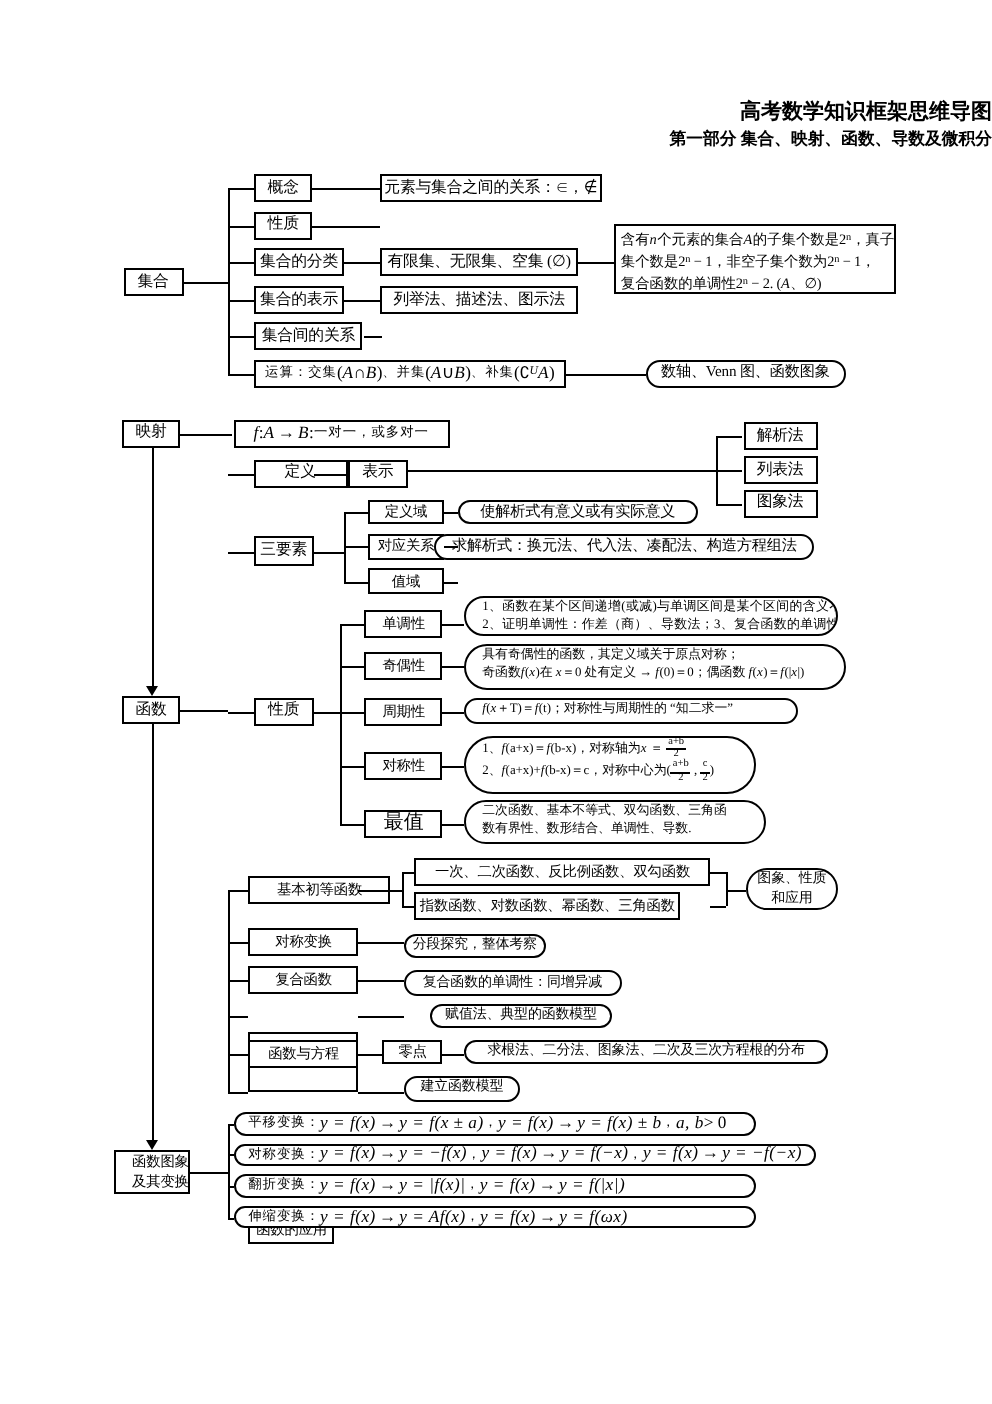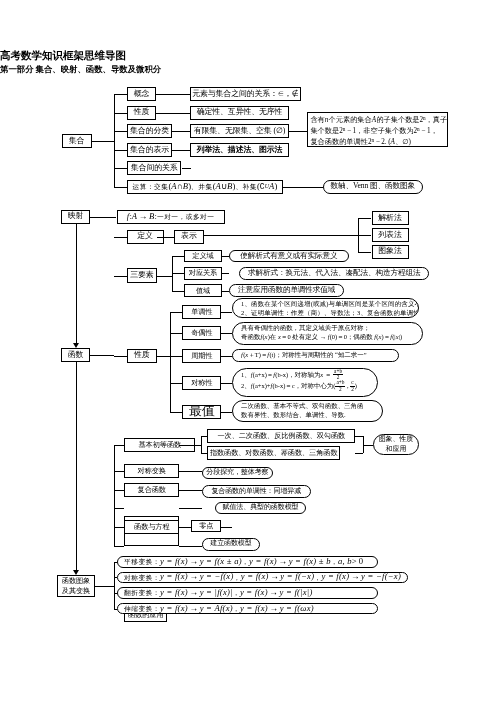--- a/index.html
+++ b/index.html
@@ -1,19 +1,19 @@
 <!DOCTYPE html>
 <html><head>
 <meta charset="utf-8">
 <style>
 html,body{margin:0;padding:0;background:#fff;}
 body{width:496px;height:702px;position:relative;overflow:hidden;
  font-family:"Liberation Serif",serif;color:#000;}
 #page{position:absolute;left:0;top:0;width:496px;height:702px;}
-.ttl{position:absolute;left:0;width:496px;text-align:left;font-weight:bold;}
+.ttl{position:absolute;left:0;width:496px;text-align:right;font-weight:bold;}
 .box{position:absolute;border:1px solid #000;background:#fff;box-sizing:border-box;
  display:flex;align-items:center;justify-content:center;text-align:center;
  line-height:1.12;white-space:nowrap;font-size:7.9px;letter-spacing:-0.1px;
  overflow:hidden;}
 .rbox{border-radius:40px;}
 .ln{position:absolute;background:#000;}
 .hl{height:1px;}
 .vl{width:1px;}
 .arw{position:absolute;width:0;height:0;border-left:3px solid transparent;
  border-right:3px solid transparent;border-top:5.5px solid #000;}
@@ -36,29 +36,28 @@
 <div id="page">
 <div class="ttl" style="top:48.5px;font-size:10.5px">高考数学知识框架思维导图</div>
 <div class="ttl" style="top:63.5px;font-size:8.4px">第一部分   集合、映射、函数、导数及微积分</div>
 <div class="box" style="left:61.5px;top:134px;width:30px;height:14.2px;font-size:7.9px;">集合</div>
 <div class="box" style="left:126.9px;top:87.2px;width:29.4px;height:14.2px;font-size:7.9px;">概念</div>
 <div class="ln hl" style="left:113.5px;top:94.3px;width:13.4px"></div>
 <div class="box" style="left:189.8px;top:87.2px;width:111.2px;height:14.2px;font-size:7.9px;">元素与集合之间的关系：∈，∉</div>
 <div class="ln hl" style="left:156.3px;top:94.3px;width:33.5px"></div>
 <div class="box" style="left:126.9px;top:105.8px;width:29.4px;height:14.2px;font-size:7.9px;">性质</div>
 <div class="ln hl" style="left:113.5px;top:112.9px;width:13.4px"></div>
-<div class="box" style="left:189.8px;top:105.8px;width:99.5px;height:14.2px;font-size:7.9px;">确定性、互异性、无序性</div>
 <div class="ln hl" style="left:156.3px;top:112.9px;width:33.5px"></div>
 <div class="box" style="left:126.9px;top:124.3px;width:45.3px;height:14.2px;font-size:7.9px;">集合的分类</div>
 <div class="ln hl" style="left:113.5px;top:131.4px;width:13.4px"></div>
 <div class="box" style="left:189.8px;top:124.3px;width:99.5px;height:14.2px;font-size:7.9px;">有限集、无限集、空集 (∅)</div>
 <div class="ln hl" style="left:172.2px;top:131.4px;width:17.6px"></div>
 <div class="box" style="left:126.9px;top:143.0px;width:45.3px;height:14.2px;font-size:7.9px;">集合的表示</div>
 <div class="ln hl" style="left:113.5px;top:150.1px;width:13.4px"></div>
-<div class="box" style="left:189.8px;top:143.0px;width:99.5px;height:14.2px;font-size:7.9px;font-weight:bold;">列举法、描述法、图示法</div>
+<div class="box" style="left:189.8px;top:143.0px;width:99.5px;height:14.2px;font-size:7.9px;">列举法、描述法、图示法</div>
 <div class="ln hl" style="left:172.2px;top:150.1px;width:17.6px"></div>
 <div class="box" style="left:126.9px;top:161.3px;width:54.6px;height:14.2px;font-size:7.9px;">集合间的关系</div>
 <div class="ln hl" style="left:113.5px;top:168.4px;width:13.4px"></div>
 <div class="ln hl" style="left:181.5px;top:168.4px;width:9.7px"></div>
 <div class="box" style="left:126.9px;top:179.5px;width:156.0px;height:14.2px;font-size:8.6px;"><span class="cj">运算：</span>  <span class="cj">交集</span>(<i>A</i> ∩ <i>B</i>)<span class="cj">、并集</span>(<i>A</i> ∪ <i>B</i>)<span class="cj">、补集</span>(<span class="cmp">∁</span><span class="sb">U</span><i>A</i>)</div>
 <div class="ln hl" style="left:113.5px;top:186.6px;width:13.4px"></div>
 <div class="box rbox" style="left:322.6px;top:179.5px;width:100.2px;height:14.2px;font-size:7.6px;">数轴、Venn 图、函数图象</div>
 <div class="ln hl" style="left:282.9px;top:186.6px;width:39.7px"></div>
 <div class="ln vl" style="left:113.5px;top:94.3px;height:92.3px"></div>
 <div class="ln hl" style="left:91.5px;top:141.1px;width:22.0px"></div>
@@ -70,59 +69,58 @@
 <div class="ln hl" style="left:289.3px;top:131.4px;width:17.7px"></div>
 <div class="box" style="left:60.6px;top:209.5px;width:29.8px;height:14.2px;font-size:7.9px;">映射</div>
 <div class="box" style="left:116.5px;top:209.5px;width:108.2px;height:14.2px;font-size:8.6px;letter-spacing:0px;"><i>f</i>:<i>A</i> <span class="ar">→</span> <i>B</i>:  <span class="cj">一对一，或多对一</span></div>
 <div class="ln hl" style="left:90.4px;top:216.6px;width:26.1px"></div>
 <div class="ln vl" style="left:75.5px;top:223.6px;height:119.6px"></div>
 <div class="arw" style="left:73.0px;top:342.7px"></div>
 <div class="box" style="left:60.6px;top:348.2px;width:29.8px;height:14.2px;font-size:7.9px;">函数</div>
 <div class="ln hl" style="left:90.4px;top:355.3px;width:23.4px"></div>
 <div class="ln vl" style="left:75.5px;top:362.4px;height:208.3px"></div>
 <div class="arw" style="left:73.0px;top:570.2px"></div>
-<div class="box" style="left:126.6px;top:229.5px;width:37px;height:14.2px;font-size:7.9px;">定义</div>
+<div class="box" style="left:126.6px;top:229.5px;width:47px;height:14.2px;font-size:7.9px;">定义</div>
 <div class="ln hl" style="left:113.8px;top:236.6px;width:12.8px"></div>
 <div class="box" style="left:173.6px;top:229.5px;width:30.6px;height:14.2px;font-size:7.9px;">表示</div>
 <div class="ln hl" style="left:157.1px;top:236.6px;width:16.5px"></div>
 <div class="box" style="left:371.5px;top:211.1px;width:37px;height:14.4px;font-size:7.9px;">解析法</div>
 <div class="ln hl" style="left:358.2px;top:218.3px;width:13.3px"></div>
 <div class="box" style="left:371.5px;top:228.1px;width:37px;height:14.4px;font-size:7.9px;">列表法</div>
 <div class="ln hl" style="left:358.2px;top:235.3px;width:13.3px"></div>
 <div class="box" style="left:371.5px;top:244.5px;width:37px;height:14.4px;font-size:7.9px;">图象法</div>
 <div class="ln hl" style="left:358.2px;top:251.7px;width:13.3px"></div>
 <div class="ln vl" style="left:358.2px;top:218.3px;height:33.4px"></div>
 <div class="ln hl" style="left:204.2px;top:235.3px;width:154.0px"></div>
 <div class="box" style="left:126.6px;top:268.4px;width:30.5px;height:14.2px;font-size:7.9px;">三要素</div>
 <div class="ln hl" style="left:113.8px;top:275.5px;width:12.8px"></div>
 <div class="box" style="left:183.8px;top:249.5px;width:38.4px;height:12.8px;font-size:7.2px;">定义域</div>
 <div class="ln hl" style="left:172.0px;top:255.9px;width:11.8px"></div>
 <div class="box rbox" style="left:228.9px;top:249.5px;width:120.0px;height:12.8px;font-size:7.6px;">使解析式有意义或有实际意义</div>
 <div class="ln hl" style="left:222.2px;top:255.9px;width:6.7px"></div>
 <div class="box" style="left:183.8px;top:266.9px;width:38.4px;height:12.8px;font-size:7.2px;">对应关系</div>
 <div class="ln hl" style="left:172.0px;top:273.3px;width:11.8px"></div>
-<div class="box rbox" style="left:239px;top:266.9px;width:190.4px;height:12.8px;font-size:7.6px;">求解析式：换元法、代入法、凑配法、构造方程组法</div>
+<div class="box rbox" style="left:217px;top:266.9px;width:190.4px;height:12.8px;font-size:7.6px;">求解析式：换元法、代入法、凑配法、构造方程组法</div>
 <div class="ln hl" style="left:222.2px;top:273.3px;width:6.7px"></div>
 <div class="box" style="left:183.8px;top:284.3px;width:38.4px;height:12.8px;font-size:7.2px;">值域</div>
 <div class="ln hl" style="left:172.0px;top:290.7px;width:11.8px"></div>
-<div class="box rbox" style="left:228.9px;top:284.3px;width:115.5px;height:12.8px;font-size:7.6px;">注意应用函数的单调性求值域</div>
 <div class="ln hl" style="left:222.2px;top:290.7px;width:6.7px"></div>
 <div class="ln vl" style="left:172.0px;top:255.9px;height:34.8px"></div>
 <div class="ln hl" style="left:157.1px;top:275.5px;width:14.9px"></div>
 <div class="box" style="left:126.6px;top:348.6px;width:30.5px;height:14.2px;font-size:7.9px;">性质</div>
 <div class="ln hl" style="left:113.8px;top:355.7px;width:12.8px"></div>
 <div class="box" style="left:182.4px;top:305.2px;width:38.9px;height:14.3px;font-size:7.2px;">单调性</div>
 <div class="ln hl" style="left:170.0px;top:312.35px;width:12.4px"></div>
 <div class="box" style="left:182.4px;top:326.0px;width:38.9px;height:14.3px;font-size:7.2px;">奇偶性</div>
 <div class="ln hl" style="left:170.0px;top:333.15px;width:12.4px"></div>
 <div class="box" style="left:182.4px;top:348.6px;width:38.9px;height:14.3px;font-size:7.2px;">周期性</div>
 <div class="ln hl" style="left:170.0px;top:355.75px;width:12.4px"></div>
 <div class="box" style="left:182.4px;top:375.9px;width:38.9px;height:14.3px;font-size:7.2px;">对称性</div>
 <div class="ln hl" style="left:170.0px;top:383.05px;width:12.4px"></div>
-<div class="box" style="left:182.4px;top:404.7px;width:38.9px;height:14px;font-size:13px;">最值</div>
+<div class="box" style="left:182.4px;top:404.7px;width:38.9px;height:14px;font-size:10px;">最值</div>
 <div class="ln hl" style="left:170.0px;top:411.85px;width:12.4px"></div>
 <div class="ln vl" style="left:170.0px;top:312.35px;height:99.5px"></div>
 <div class="ln hl" style="left:157.1px;top:355.7px;width:12.9px"></div>
 <div class="box ml rbox" style="left:232.1px;top:297.8px;width:186.6px;height:20.0px;font-size:6.45px;line-height:1.45;letter-spacing:0.18px;text-align:left;padding-left:8px;padding-right:5px;">
       <div class="l">1、函数在某个区间递增(或减)与单调区间是某个区间的含义不同，</div>
       <div class="l">2、证明单调性：作差（商）、导数法；3、复合函数的单调性</div>
     </div>
 <div class="ln hl" style="left:221.3px;top:312.35px;width:10.8px"></div>
 <div class="box ml rbox" style="left:232.1px;top:322.0px;width:190.5px;height:23.0px;font-size:6.45px;line-height:1.45;letter-spacing:0.0px;text-align:left;padding-left:8px;padding-right:5px;">
       <div class="l">具有奇偶性的函数，其定义域关于原点对称；</div>
@@ -168,27 +166,28 @@
 <div class="box rbox" style="left:201.9px;top:485.2px;width:108.7px;height:12.6px;font-size:7.0px;">复合函数的单调性：同增异减</div>
 <div class="ln hl" style="left:179.3px;top:489.85px;width:22.6px"></div>
 <div class="box" style="left:124.3px;top:501.3px;width:55.0px;height:30px;font-size:7.2px;margin-top:15px;">抽象函数</div>
 <div class="ln hl" style="left:113.8px;top:508.05px;width:10.5px"></div>
 <div class="box rbox" style="left:215px;top:501.9px;width:91.0px;height:12.6px;font-size:7.0px;">赋值法、典型的函数模型</div>
 <div class="ln hl" style="left:179.3px;top:508.05px;width:22.6px"></div>
 <div class="box" style="left:124.3px;top:520.2px;width:55.0px;height:13.5px;font-size:7.2px;">函数与方程</div>
 <div class="ln hl" style="left:113.8px;top:526.95px;width:10.5px"></div>
 <div class="box" style="left:191.3px;top:519.7px;width:30.0px;height:12.6px;font-size:7.2px;">零点</div>
 <div class="ln hl" style="left:179.3px;top:526.95px;width:12.0px"></div>
+<div class="box rbox" style="left:231.6px;top:519.7px;width:182.9px;height:12.6px;font-size:7.0px;">求根法、二分法、图象法、二次及三次方程根的分布</div>
 <div class="ln hl" style="left:221.3px;top:526.95px;width:10.3px"></div>
 <div class="box" style="left:124.3px;top:571px;width:43px;height:13.5px;font-size:7.2px;margin-top:37px;">函数的应用</div>
 <div class="ln hl" style="left:113.8px;top:545.65px;width:10.5px"></div>
 <div class="box rbox" style="left:201.9px;top:538.1px;width:58.1px;height:12.6px;font-size:7.0px;">建立函数模型</div>
 <div class="ln hl" style="left:179.3px;top:545.65px;width:22.6px"></div>
 <div class="ln vl" style="left:113.8px;top:445.05px;height:100.6px"></div>
-<div class="box ml" style="left:56.7px;top:574.7px;width:38.7px;height:22.1px;font-size:7.2px;line-height:1.45;text-align:center;">
+<div class="box ml" style="left:56.7px;top:574.7px;width:38.7px;height:22.1px;font-size:7.2px;line-height:1.45;text-align:right;">
       <div class="l">函数图象</div>
       <div class="l">及其变换</div>
     </div>
 <div class="box rbox" style="left:117.1px;top:556.2px;width:260.9px;height:11.4px;font-size:8.6px;letter-spacing:0px;padding-left:6px;justify-content:flex-start;"><span class="cj">平移变换：</span> <i>y = f(x)</i> <span class="ar">→</span> <i>y = f(x ± a)</i><span class="cj">，</span> <i>y = f(x)</i> <span class="ar">→</span> <i>y = f(x) ± b</i><span class="cj">，</span>  <i>a, b</i> &gt; 0</div>
 <div class="ln hl" style="left:114.4px;top:561.9px;width:2.7px"></div>
 <div class="box rbox" style="left:117.1px;top:571.6px;width:291.4px;height:11.4px;font-size:8.6px;letter-spacing:0px;padding-left:6px;justify-content:flex-start;">
       <span class="cj">对称变换：</span> 
       <i>y = f(x)</i> 
       <span class="ar">→</span> 
       <i>y = −f(x)</i>

